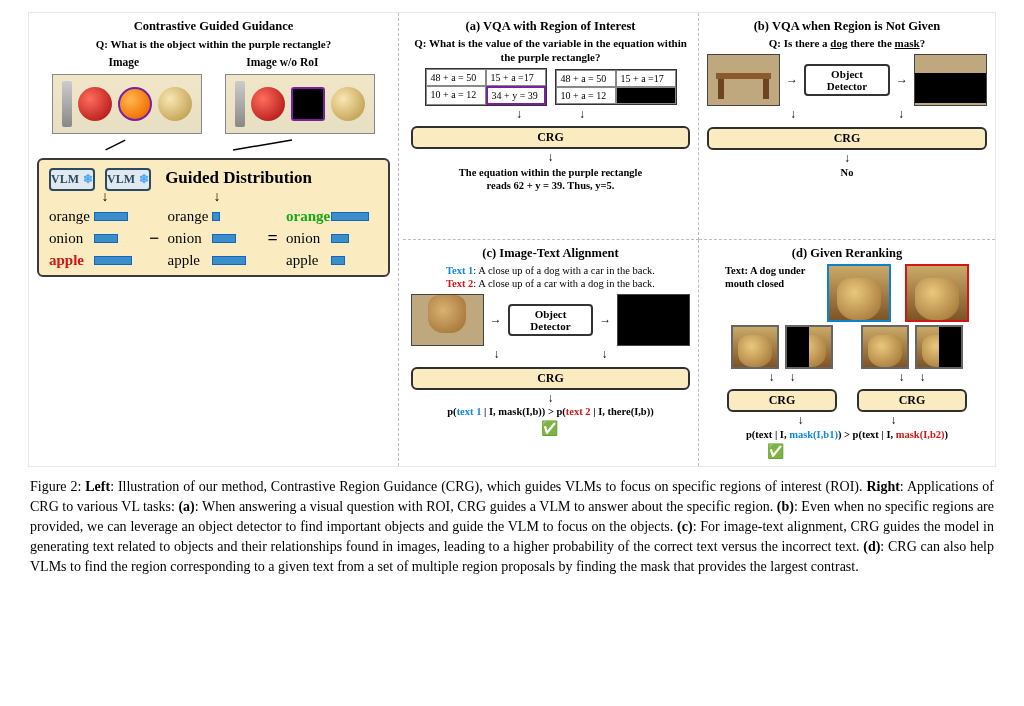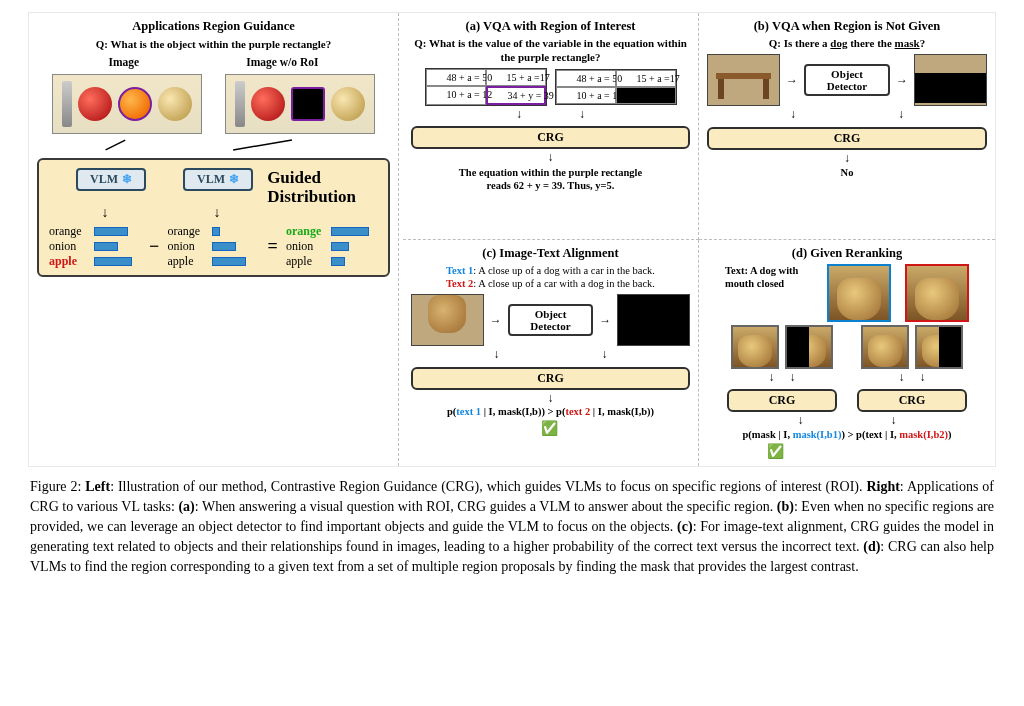--- a/index.html
+++ b/index.html
@@ -67,44 +67,44 @@
     border: 2px solid #3a3a3a;
     border-radius: 6px;
     padding: 8px 10px 6px 10px;
     margin-top: 4px;
   }
   .vlm-row { display: flex; gap: 10px; align-items: flex-start; }
   .vlm {
     background: #e0e9ef;
     border: 2px solid #2b4a5f;
     border-radius: 4px;
-    padding: 2px 12px;
+    padding: 2px 0;
     font-weight: bold;
     font-size: 12px;
     color: #2b4a5f;
-    display: inline-flex; align-items: center; gap: 4px; margin-left: 27px;
+    display: inline-flex; align-items: center; gap: 4px;
   }
   .snow { color: #44a3f3; }
   .guided { font-size: 17px; font-weight: bold; line-height: 1.15; padding-left: 4px; }
   .dist-row { display: flex; align-items: center; gap: 6px; margin-top: 6px; justify-content: space-between; }
-  .dist-col { display: flex; flex-direction: column; font-size: 12px; width: 92px; }
+  .dist-col { display: flex; flex-direction: column; gap: 5px; font-size: 15px; width: 92px; }
   .bar-line { display: flex; align-items: center; gap: 3px; }
   .bar-line span.lbl { width: 42px; display: inline-block; }
   .bar { background: #3a8fc9; height: 9px; display: inline-block; border: 1px solid #1565c0; }
   .op { font-size: 18px; font-weight: bold; }
   .green { color: #16a816; font-weight: bold; }
   .red { color: #d01616; font-weight: bold; }
   .blue { color: #1285e0; font-weight: bold; margin-top: 32px; }
   .arrows-down { display: flex; justify-content: space-around; font-size: 14px; line-height: 0.8; }
 
   
   .img-pair { display: flex; gap: 8px; justify-content: center; align-items: center; }
   .eqn-grid { border: 1px solid #333; font-size: 10px; }
   .eqn-grid .er { display: flex; }
-  .eqn-grid .ec { border: 1px solid #888; padding: 2px 20px; width: 60px; white-space: nowrap; }
+  .eqn-grid .ec { border: 1px solid #888; padding: 2px 4px; width: 60px; white-space: nowrap; }
   .ec.hl { border: 2px solid #7b1fa2; }
   .ec.black { background: #000; color: #000; }
   .crg-box {
     background: #faecc0;
     border: 2px solid #2f2f2f;
     border-radius: 6px;
     text-align: center;
     font-weight: bold;
     padding: 2px 0;
     font-size: 12px;
@@ -160,21 +160,21 @@
   .conn svg { position:absolute; inset:0; width:100%; height:100%; overflow:visible; }
 </style>
 </head>
 <body>
 
 <div class="figure-wrap">
 
   <div class="diagram">
 
     <div class="left-panel">
-      <div class="title">Applications Region Guidance</div>
+      <div class="title">Contrastive Guided Guidance</div>
       <div class="subtitle">Q: What is the object within the purple rectangle?</div>
       <div class="hdr-row">
         <span>Image</span>
         <span>Image w/o RoI</span>
       </div>
       <div class="img-row">
         <div class="mini-img">
           <div class="fork"></div>
           <div class="fruit apple"></div>
           <div class="fruit orange"></div>
@@ -332,29 +332,29 @@
             </div>
           <span class="arrow">→</span>
           <div class="obj-det">Object Detector</div>
           <span class="arrow">→</span>
           <div class="sm-img masked-full"></div>
         </div>
         <div class="arrow">↓&nbsp;&nbsp;&nbsp;&nbsp;&nbsp;&nbsp;&nbsp;&nbsp;&nbsp;&nbsp;&nbsp;&nbsp;&nbsp;&nbsp;&nbsp;&nbsp;&nbsp;&nbsp;&nbsp;&nbsp;&nbsp;&nbsp;&nbsp;&nbsp;&nbsp;&nbsp;&nbsp;&nbsp;&nbsp;&nbsp;&nbsp;&nbsp;&nbsp;&nbsp;↓</div>
         <div class="crg-box">CRG</div>
         <div class="arrow">↓</div>
         <div class="prob">
-          <span>p(</span><span class="blue">text 1</span><span> | I, mask(I,b))  &gt;  p(</span><span class="red">text 2</span><span> | I, mask(I,b))</span>
+          <span>p(</span><span class="blue">text 1</span><span> | I, mask(I,b))  &gt;  p(</span><span class="red">text 2</span><span> | I, there(I,b))</span>
         </div>
         <div class="check">✅</div>
       </div>
 
       <div class="cell">
         <div class="title">(d) Given Reranking</div>
         <div class="small-row" style="gap:14px; align-items:flex-start">
-          <div class="out-text" style="text-align:left; width:88px">Text: A dog with mouth closed</div>
+          <div class="out-text" style="text-align:left; width:88px">Text: A dog under mouth closed</div>
           <div class="dog-img blue-b">
               <div class="face"></div>
             </div>
           <div class="dog-img red-b">
               <div class="face"></div>
             </div>
         </div>
         <div class="small-row" style="gap:20px">
           <div class="rr-grp">
             <div class="small-row">
@@ -378,21 +378,21 @@
                   <div class="face" style="width:34px;height:32px"></div>
                   <div class="blackout" style="right:0;top:0;width:50%;height:100%"></div>
                 </div>
             </div>
             <div class="arrow">↓&nbsp;&nbsp;&nbsp;&nbsp;&nbsp;↓</div>
             <div class="crg-box" style="width:110px">CRG</div>
           </div>
         </div>
         <div class="arrow">↓&nbsp;&nbsp;&nbsp;&nbsp;&nbsp;&nbsp;&nbsp;&nbsp;&nbsp;&nbsp;&nbsp;&nbsp;&nbsp;&nbsp;&nbsp;&nbsp;&nbsp;&nbsp;&nbsp;&nbsp;&nbsp;&nbsp;&nbsp;&nbsp;&nbsp;&nbsp;&nbsp;&nbsp;&nbsp;↓</div>
         <div class="prob">
-          <span>p(mask | I, </span><span class="blue">mask(I,b1)</span><span>) &gt; p(text | I, </span><span class="red">mask(I,b2)</span><span>)</span>
+          <span>p(text | I, </span><span class="blue">mask(I,b1)</span><span>) &gt; p(text | I, </span><span class="red">mask(I,b2)</span><span>)</span>
         </div>
         <div class="check" style="text-align:left; padding-left:60px">✅</div>
       </div>
 
     </div>
   </div>
 
   <div class="caption">
     <span>Figure 2: </span><b>Left</b><span>: Illustration of our method, Contrastive Region Guidance (CRG), which guides VLMs to focus on specific regions of interest (ROI). </span><b>Right</b><span>: Applications of CRG to various VL tasks: </span><b>(a)</b><span>: When answering a visual question with ROI, CRG guides a VLM to answer about the specific region. </span><b>(b)</b><span>: Even when no specific regions are provided, we can leverage an object detector to find important objects and guide the VLM to focus on the objects. </span><b>(c)</b><span>: For image-text alignment, CRG guides the model in generating text related to objects and their relationships found in images, leading to a higher probability of the correct text versus the incorrect text. </span><b>(d)</b><span>: CRG can also help VLMs to find the region corresponding to a given text from a set of multiple region proposals by finding the mask that provides the largest contrast.</span>
   </div>

